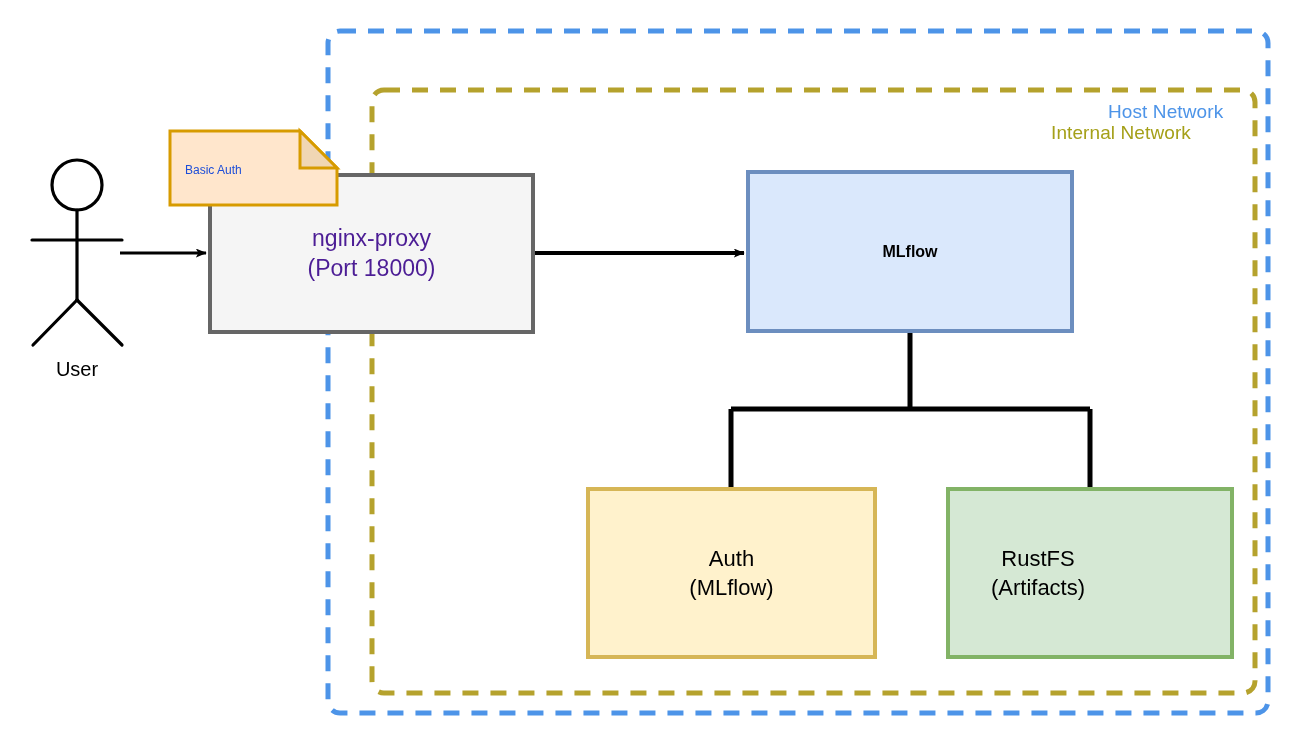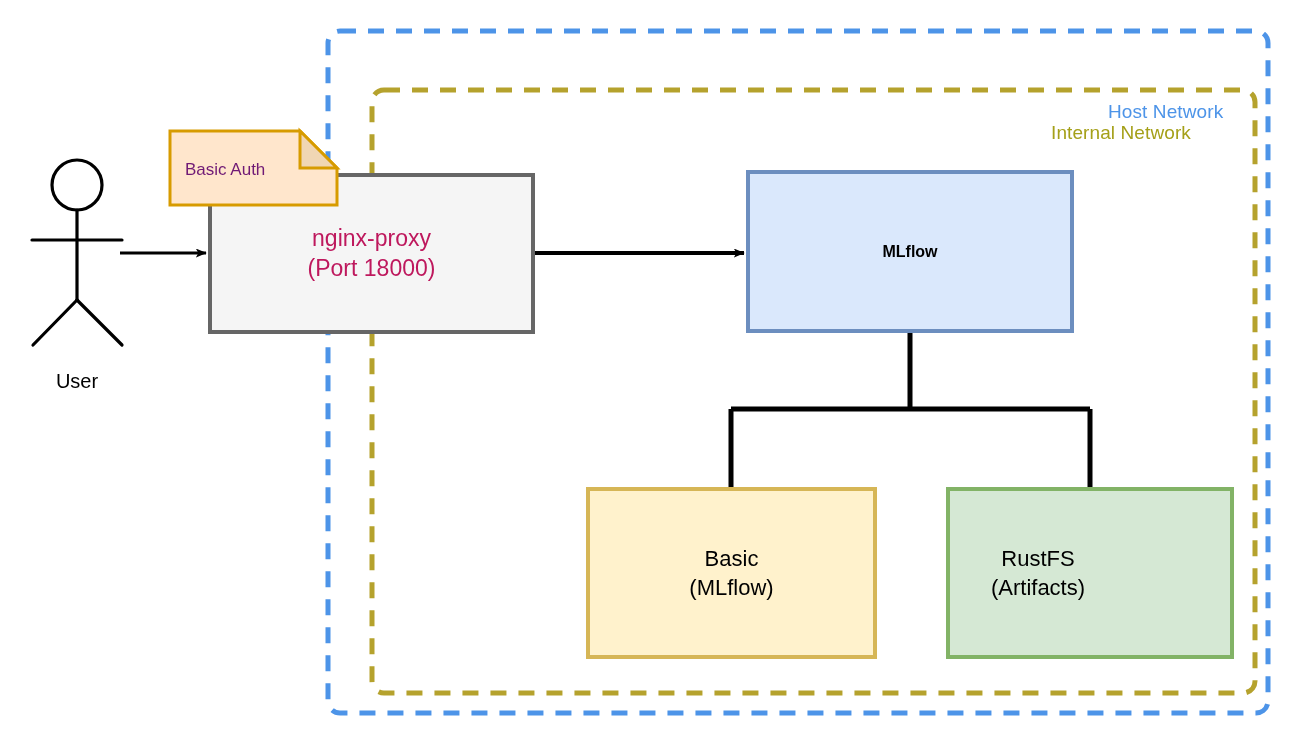--- a/index.html
+++ b/index.html
@@ -34,36 +34,36 @@
     flex-direction: column;
     align-items: center;
     justify-content: center;
     text-align: center;
     white-space: pre;
     pointer-events: none;
   }
   .node-label span { display: block; }
   .lbl-nginx {
     font-size: 23px;
-    color: #be185d;
+    color: #4c1d95;
     line-height: 1.30;
   }
   .lbl-mlflow {
     font-size: 16px;
     color: #000000;
     font-weight: bold;
   }
   .lbl-store {
     font-size: 22px;
     color: #000000;
     line-height: 1.32;
   }
   .lbl-note {
-    font-size: 17px;
-    color: #701a75;
+    font-size: 12px;
+    color: #1d4ed8;
   }
   .lbl-user {
     font-size: 20px;
     color: #000000;
   }
 </style>
 </head>
 <body>
 
 <div id="canvas">
@@ -116,30 +116,30 @@
   <div class="node-label lbl-nginx" style="left:210px; top:175px; width:323px; height:157px;">
     <span>nginx-proxy</span>
     <span>(Port 18000)</span>
   </div>
 
   <div class="node-label lbl-mlflow" style="left:748px; top:172px; width:324px; height:159px;">
     <span>MLflow</span>
   </div>
 
   <div class="node-label lbl-store" style="left:588px; top:489px; width:287px; height:168px;">
-    <span>Basic</span>
+    <span>Auth</span>
     <span>(MLflow)</span>
   </div>
 
   <div class="node-label lbl-store" style="left:896px; top:489px; width:284px; height:168px;">
     <span>RustFS</span>
     <span>(Artifacts)</span>
   </div>
 
   <div class="node-label lbl-note" style="left:185px; top:155px; width:130px; height:30px; align-items:flex-start;">
     <span>Basic Auth</span>
   </div>
 
-  <div class="node-label lbl-user" style="left:22px; top:368px; width:110px; height:26px;">
+  <div class="node-label lbl-user" style="left:22px; top:356px; width:110px; height:26px;">
     <span>User</span>
   </div>
 
 </div>
 
 </body></html>

